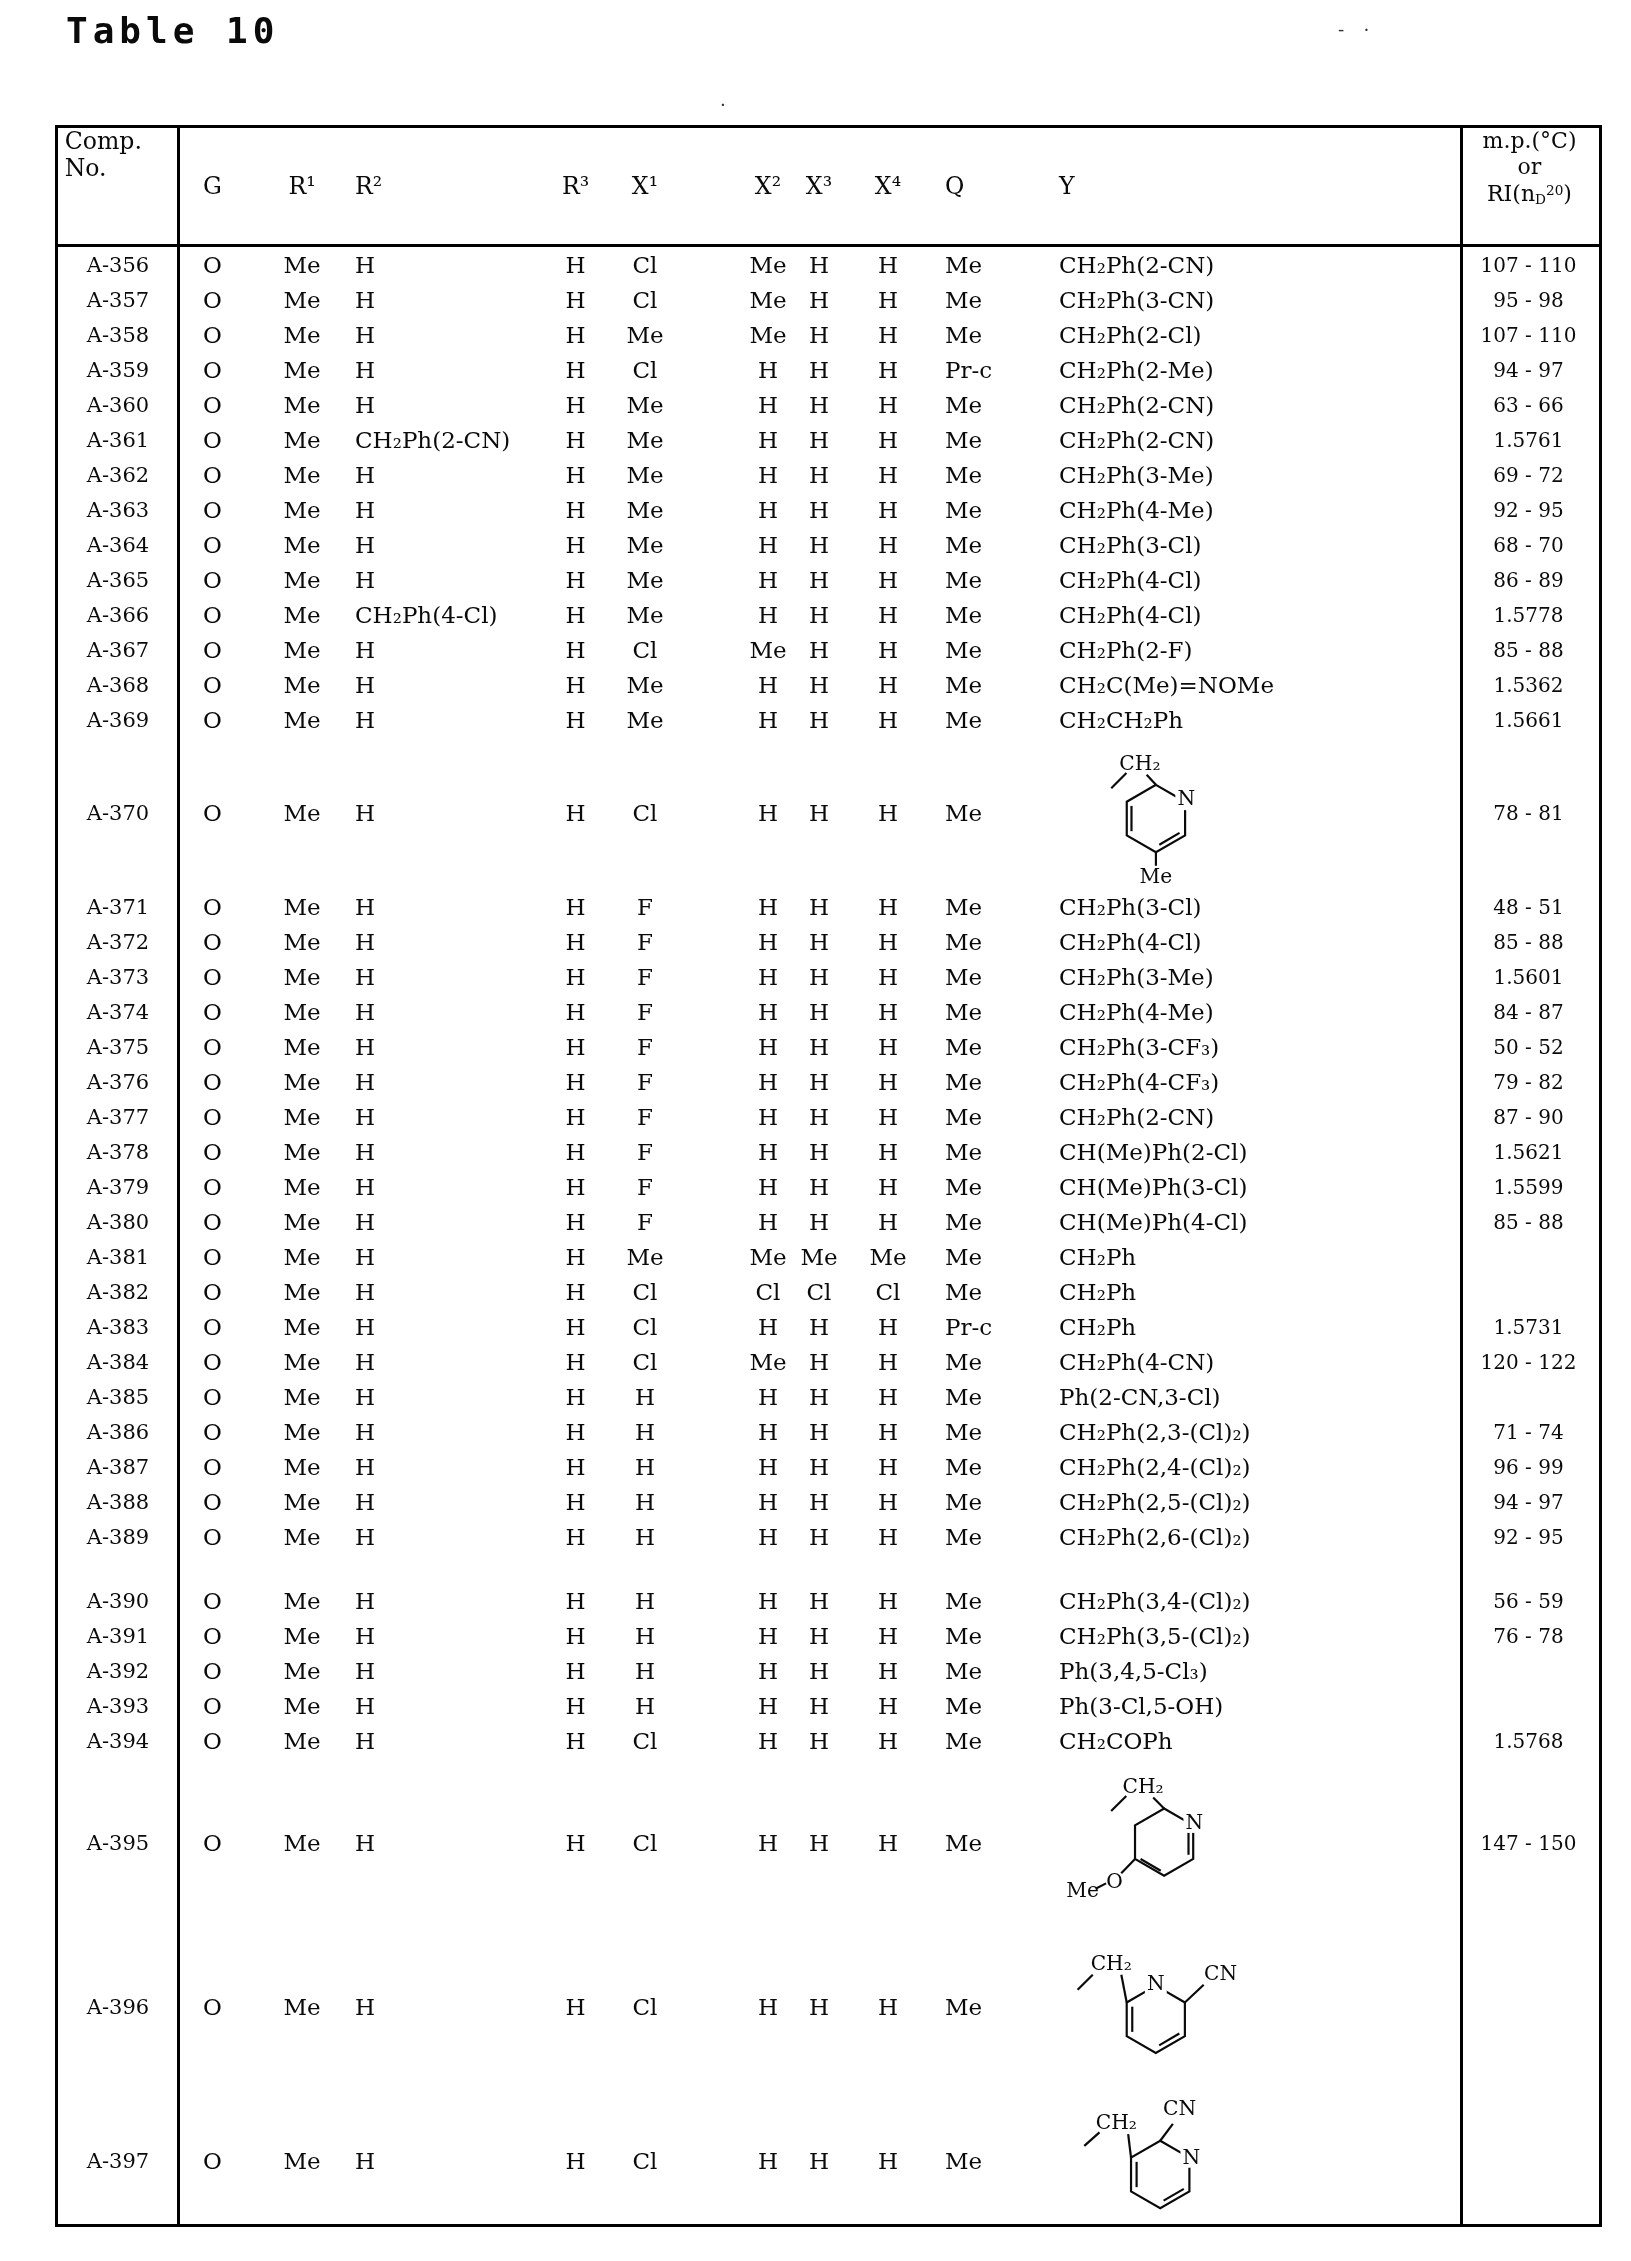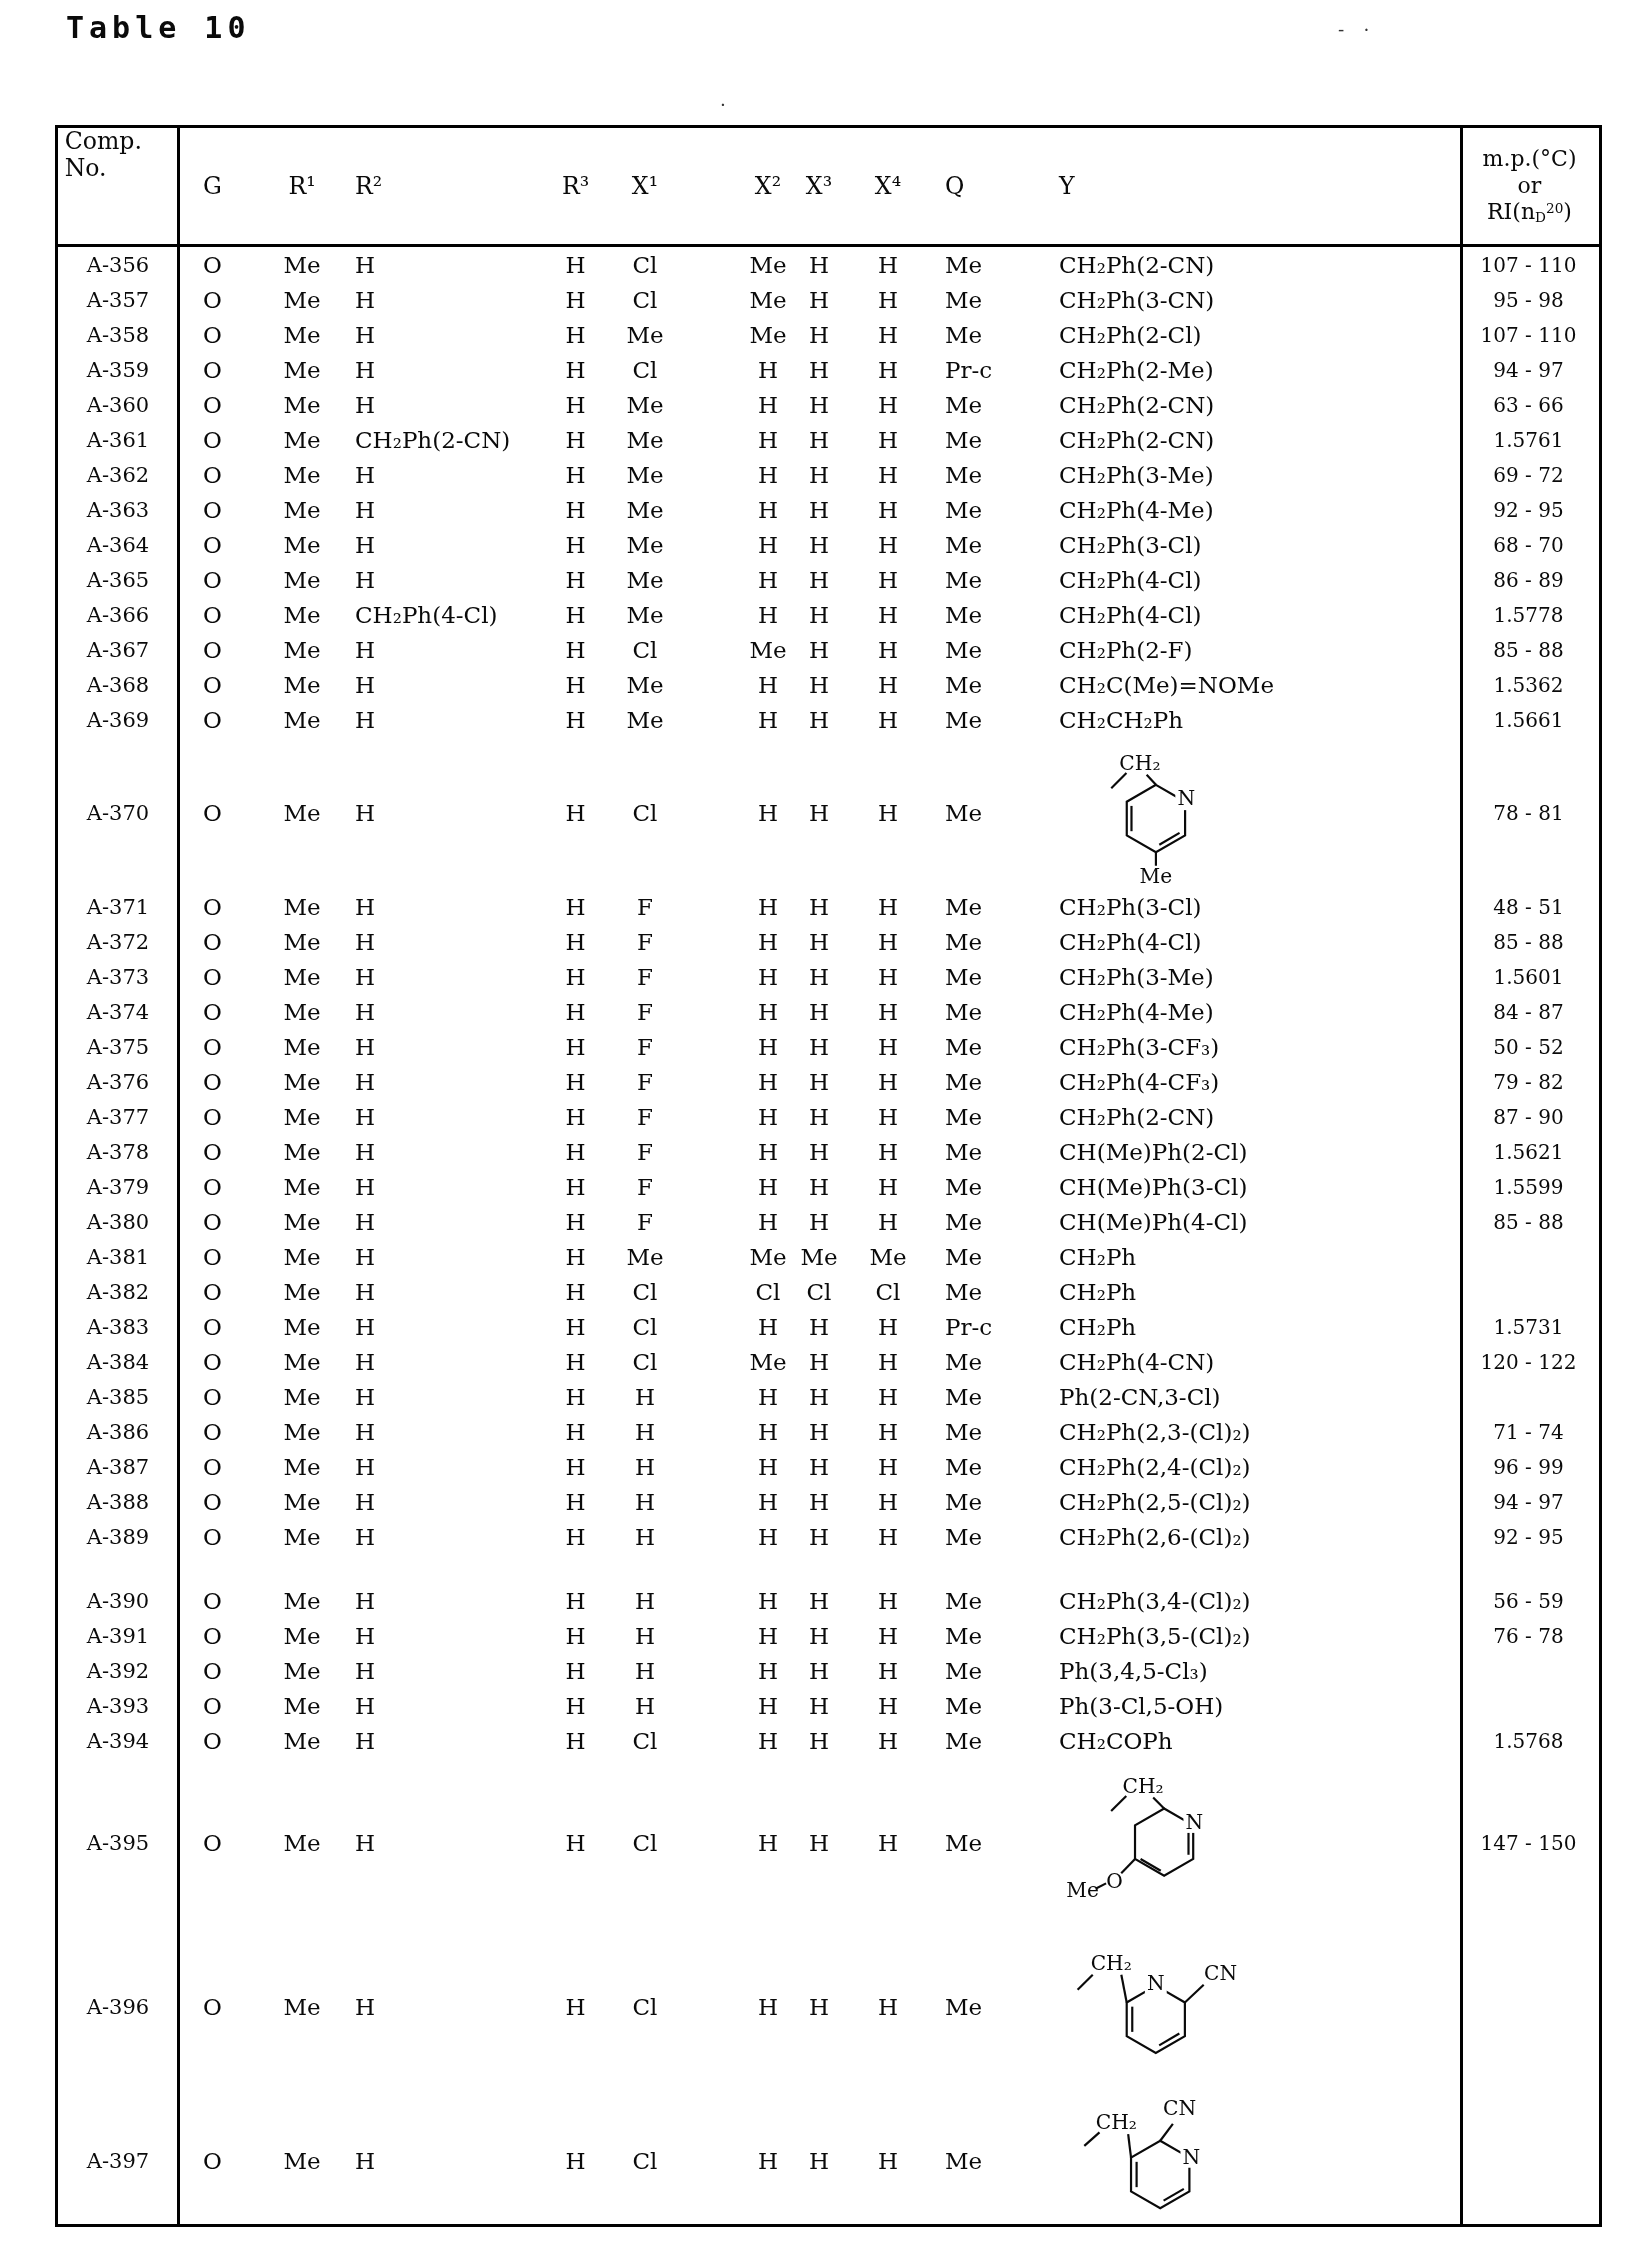--- a/index.html
+++ b/index.html
@@ -1,33 +1,33 @@
 <!DOCTYPE html>
 <html style="font-size:13.5px"><head>
 <meta charset="utf-8">
 <style>
   html,body{margin:0;padding:0;background:#e8e8e8;}
   #page{position:relative;width:1632px;height:2261px;background:#ffffff;
         font-family:"DejaVu Serif", serif;color:#0a0a0a;overflow:hidden;}
   #title{position:absolute;left:66px;top:10px;font-family:"DejaVu Sans Mono", monospace;
-         font-size:30px;letter-spacing:5px;font-weight:bold;}
+         font-size:36px;letter-spacing:5px;font-weight:bold;}
   .artifact{position:absolute;color:#333;font-size:18.5px;}
   #art-top-right{left:1338px;top:18.5px;letter-spacing:6.7px;}
   #art-dot{left:720px;top:94px;}
   #tablebox{position:absolute;left:55px;top:125px;width:1541px;height:2096px;
             border:3.4px solid #000;}
   .vline{position:absolute;top:0;bottom:0;width:2.5px;background:#000;}
   #vline-comp{left:119px;}
   #vline-mp{left:1402px;}
   #header{position:relative;height:116px;border-bottom:3.4px solid #000;}
   .hcell{position:absolute;top:0;height:100%;display:flex;align-items:center;font-size:23.6px;}
   .center{justify-content:center;text-align:center;}
   .left{justify-content:flex-start;text-align:left;}
   #h-comp{left:6.7px;width:108px;flex-direction:column;align-items:flex-start;justify-content:flex-start;line-height:1.15;}
-  #h-mp{left:1402px;width:139px;flex-direction:column;justify-content:center;line-height:1.2;font-size:22px;}
+  #h-mp{left:1402px;width:139px;flex-direction:column;line-height:1.2;font-size:22px;}
   .sub{font-size:0.62em;vertical-align:-0.25em;}
   .sup{font-size:0.62em;vertical-align:0.45em;}
   
   .col-g  {left:131px;width:47px;}
   .col-r1 {left:217px;width:54px;}
   .col-r2 {left:297px;width:202px;}
   .col-r3 {left:492px;width:51px;}
   .col-x1 {left:560px;width:54px;}
   .col-x2 {left:684px;width:52px;}
   .col-x3 {left:735px;width:52px;}

